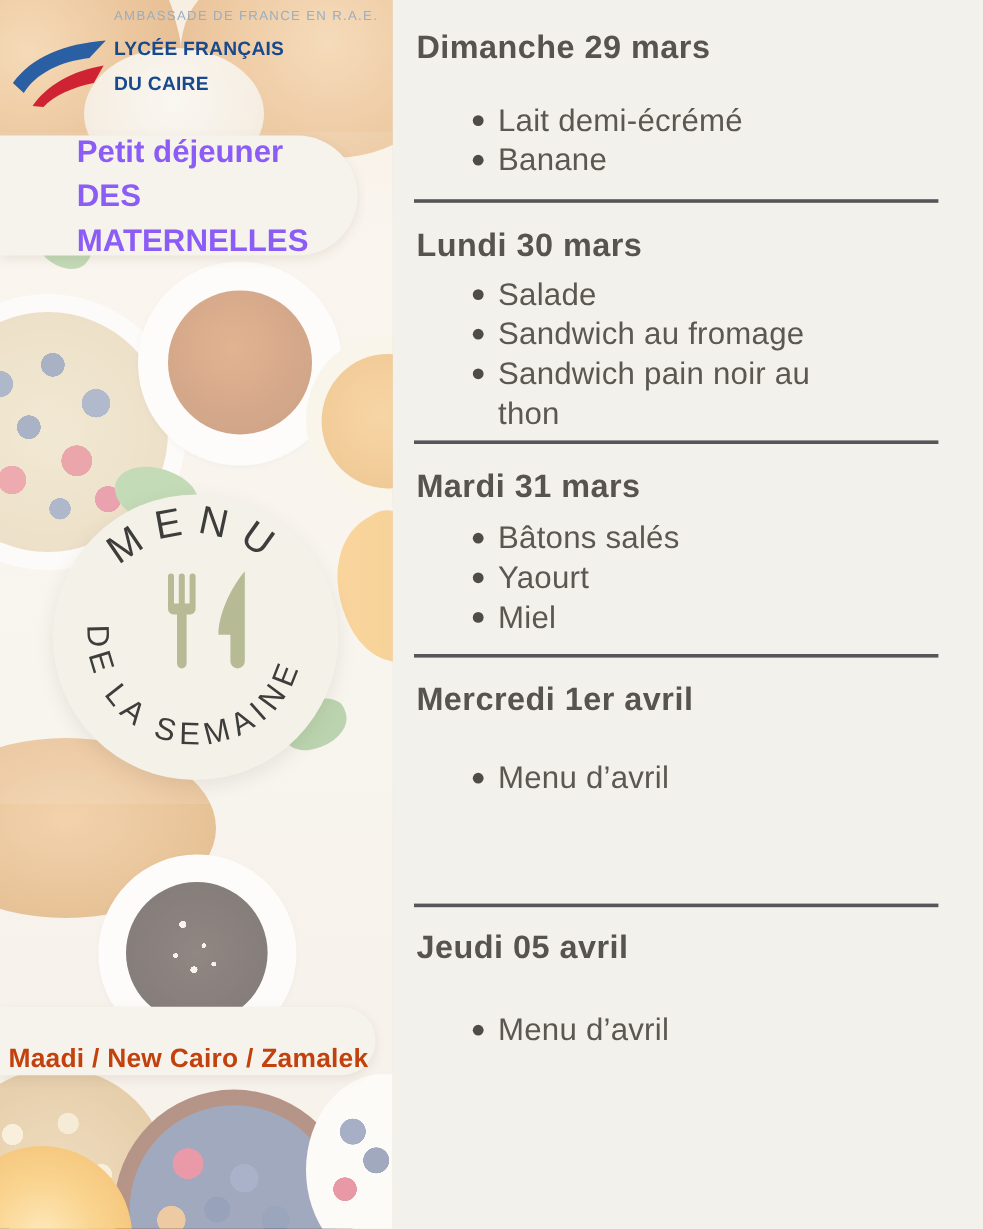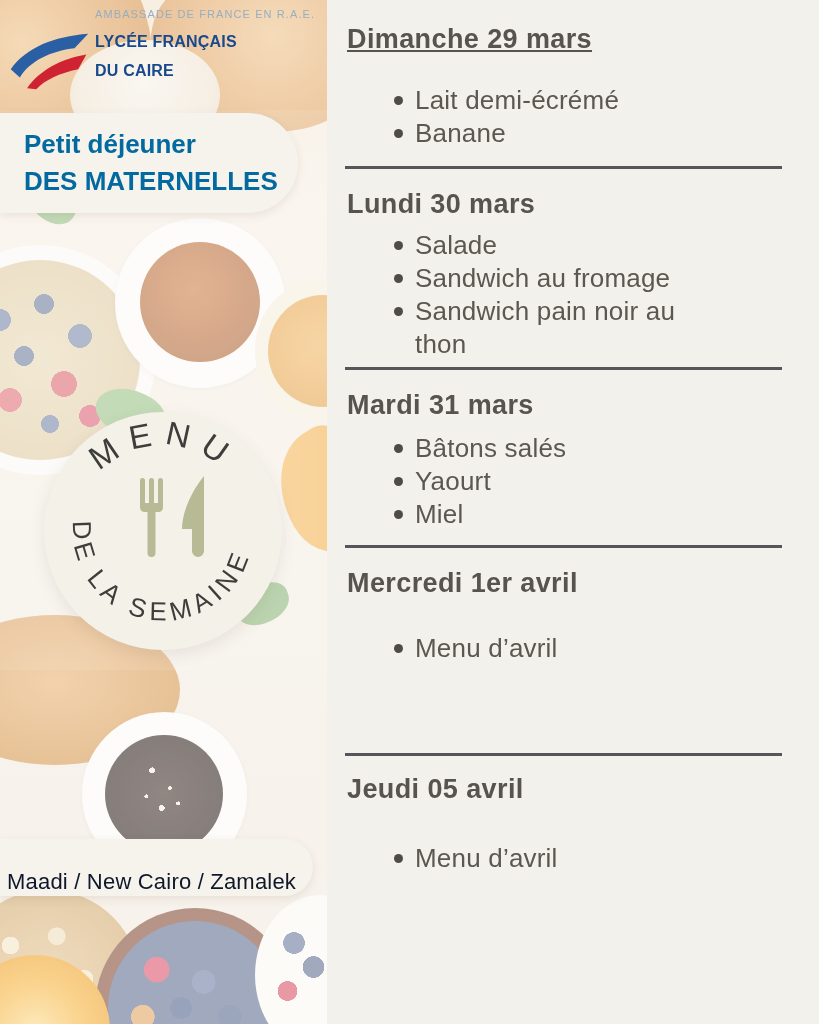--- a/index.html
+++ b/index.html
@@ -94,49 +94,49 @@
   .ambassade { position:absolute; left:95px; top:8px; width:230px; font-size:11px; letter-spacing:1.1px;
                color:rgba(148,172,192,0.95); font-weight:400; }
   .flag-swoosh { position:absolute; left:8px; top:32px; width:82px; height:58px; }
   .school-name { position:absolute; left:95px; top:27px; color:#17498c; font-weight:700;
                  font-size:16px; line-height:29px; letter-spacing:0.2px; }
 
   
   .title-badge { position:absolute; left:0; top:113px; width:298px; height:100px; background:#f6f3ec;
                  border-radius:0 50px 50px 0; box-shadow:0 3px 10px rgba(90,70,50,.10);
                  display:flex; flex-direction:column; justify-content:center; padding-left:24px; }
-  .title-badge .l1, .title-badge .l2 { color:#0369a1; font-weight:700; font-size:26px; line-height:37px; }
+  .title-badge .l1, .title-badge .l2 { color:#8b5cf6; font-weight:700; font-size:26px; line-height:37px;margin-left:40px; }
 
   
   .circle-badge { position:absolute; left:44px; top:412px; width:238px; height:238px; border-radius:50%;
                   background:#f4f1e9; box-shadow:0 5px 16px rgba(90,70,50,.10); }
   .circle-badge svg { position:absolute; inset:0; }
   .arc-text { fill:#3d3d3b; font-family:"Liberation Sans","DejaVu Sans",sans-serif; font-weight:500; }
   .arc-top { font-size:33px; letter-spacing:11px; }
   .arc-bottom { font-size:26px; letter-spacing:5.5px; }
 
   
   .campus-badge { position:absolute; left:0; top:839px; width:313px; height:57px; background:#f6f3ec;
                   border-radius:0 29px 29px 0; box-shadow:0 3px 10px rgba(90,70,50,.10);
                   display:flex; align-items:center; padding-left:7px; }
-  .campus-badge span { color:#0f172a; font-weight:400; font-size:22px; letter-spacing:0.2px;margin-top:28px; }
+  .campus-badge span { color:#c2410c; font-weight:700; font-size:22px; letter-spacing:0.2px;margin-top:28px; }
 
   
   .menu-col { position:absolute; left:327px; top:0; width:492px; height:1024px; padding:0 35px 0 20px;
               color:#57534e; }
   .menu-col h2 { font-size:27px; font-weight:600; color:#57534e; letter-spacing:0.4px; line-height:38px; }
   .menu-col ul { list-style:none; }
   .menu-col li { position:relative; font-size:26px; line-height:33px; padding-left:68px; max-width:372px;
                  color:#5b5751; letter-spacing:0.2px; }
   .menu-col li::before { content:""; position:absolute; left:47px; top:12px; width:9px; height:9px;
                  border-radius:50%; background:#4f4b47; }
   .menu-col li span { display:inline-block; max-width:300px; vertical-align:top; }
   .divider { border:none; height:3px; background:#56565a; width:437px; margin-left:-2px; }
 
-  .sec-a { padding-top:20px;text-decoration:underline; } .sec-a ul { margin-top:26px; } .sec-a .divider { margin-top:16px; }
+  .sec-a { padding-top:20px; } .sec-a ul { margin-top:26px; } .sec-a .divider { margin-top:16px; }
   .sec-b h2 { margin-top:16px; } .sec-b ul { margin-top:6px; } .sec-b .divider { margin-top:6px; }
   .sec-c h2 { margin-top:16px; } .sec-c ul { margin-top:8px; } .sec-c .divider { margin-top:14px; }
   .sec-d h2 { margin-top:16px; } .sec-d ul { margin-top:30px; } .sec-d .divider { margin-top:88px; }
   .sec-e h2 { margin-top:14px; } .sec-e ul { margin-top:34px; }
 </style>
 </head>
 <body>
 
 <div class="canvas">
 

